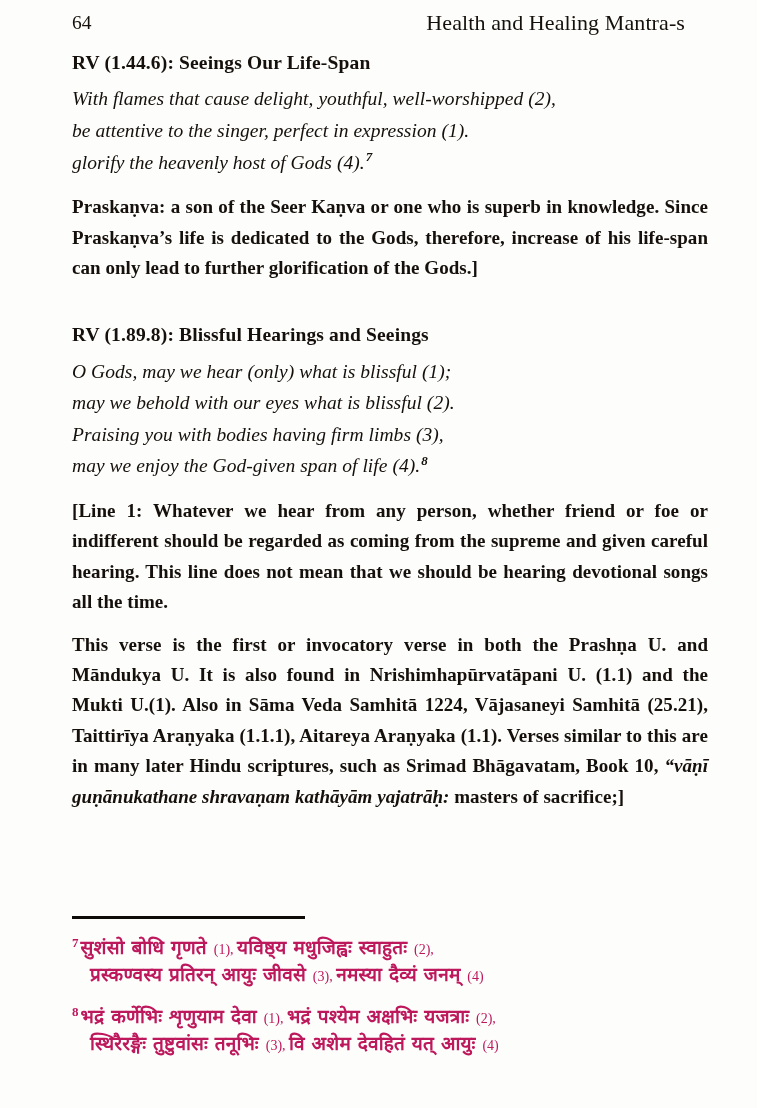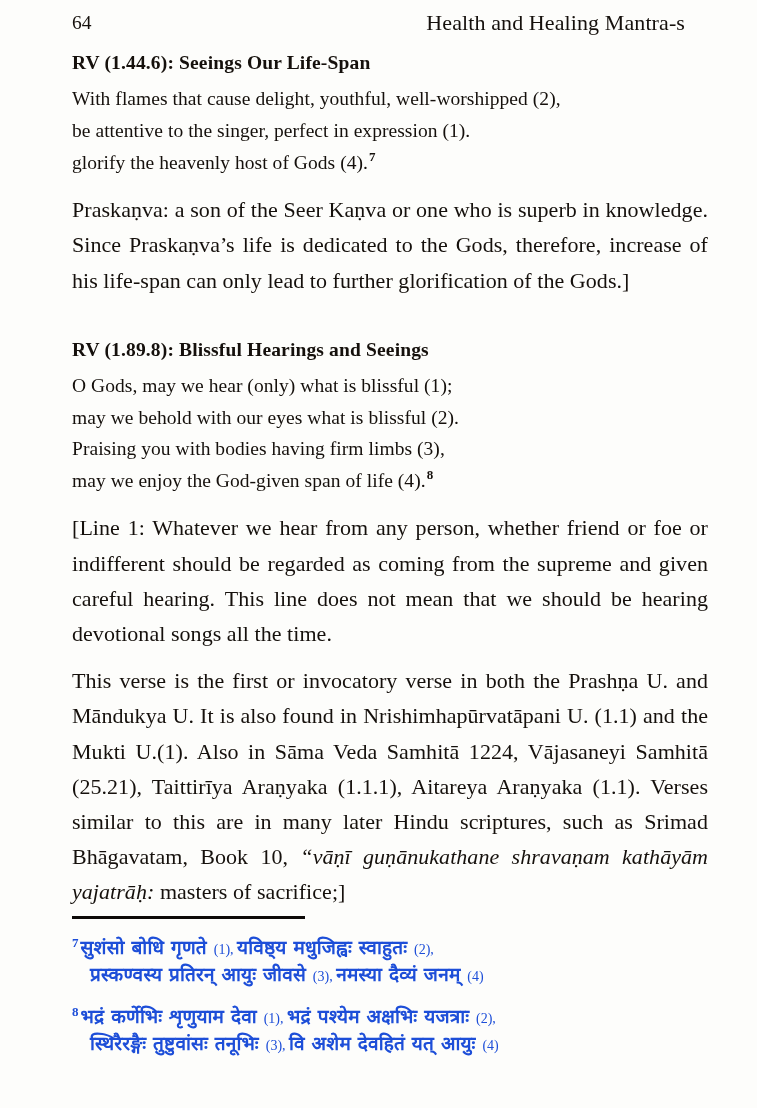--- a/index.html
+++ b/index.html
@@ -51,41 +51,43 @@
   }
   h2.section-heading {
     font-size: 19.5px;
     font-weight: bold;
     margin: 0 0 9px 0;
     letter-spacing: 0.15px;
     line-height: 1.15;
   }
   .verse {
     margin: 0 0 14px 0;
+    font-style: italic;
   }
   .verse .vline {
     font-size: 19.5px;
     line-height: 1.62;
     white-space: nowrap;
     letter-spacing: 0.05px;
   }
   sup.fn {
     font-weight: bold;
     font-size: 13px;
     vertical-align: super;
     line-height: 0;
     padding-left: 1px;
   }
   .note {
-    font-size: 22px;
+    font-size: 19px;
     line-height: 1.60;
     text-align: justify;
     text-justify: inter-word;
     margin: 0 0 15px 0;
     letter-spacing: 0.05px;
+    font-weight: bold;
   }
   .note.tight { margin-bottom: 12px; }
   .note-lines .nl {
     font-size: 19.5px;
     line-height: 1.60;
     white-space: nowrap;
   }
   .ital { font-style: italic; }
   .gap-lg { height: 26px; }
   
@@ -100,21 +102,21 @@
     height: 3px;
     background: #0d0a08;
     margin: 0 0 12px 0;
   }
   .fn-item {
     font-family: "DejaVu Sans", "Liberation Sans", sans-serif;
     font-size: 19px;
     line-height: 1.42;
     margin: 15px 0 2px 0;
     font-weight: 600;
-    color: #1d4ed8;
+    color: #be185d;
   }
   .fn-item .marker {
     font-family: "Liberation Serif", serif;
     font-weight: bold;
     font-size: 13px;
     vertical-align: super;
     line-height: 0;
     margin-right: 2px;
   }
   .fn-line {

